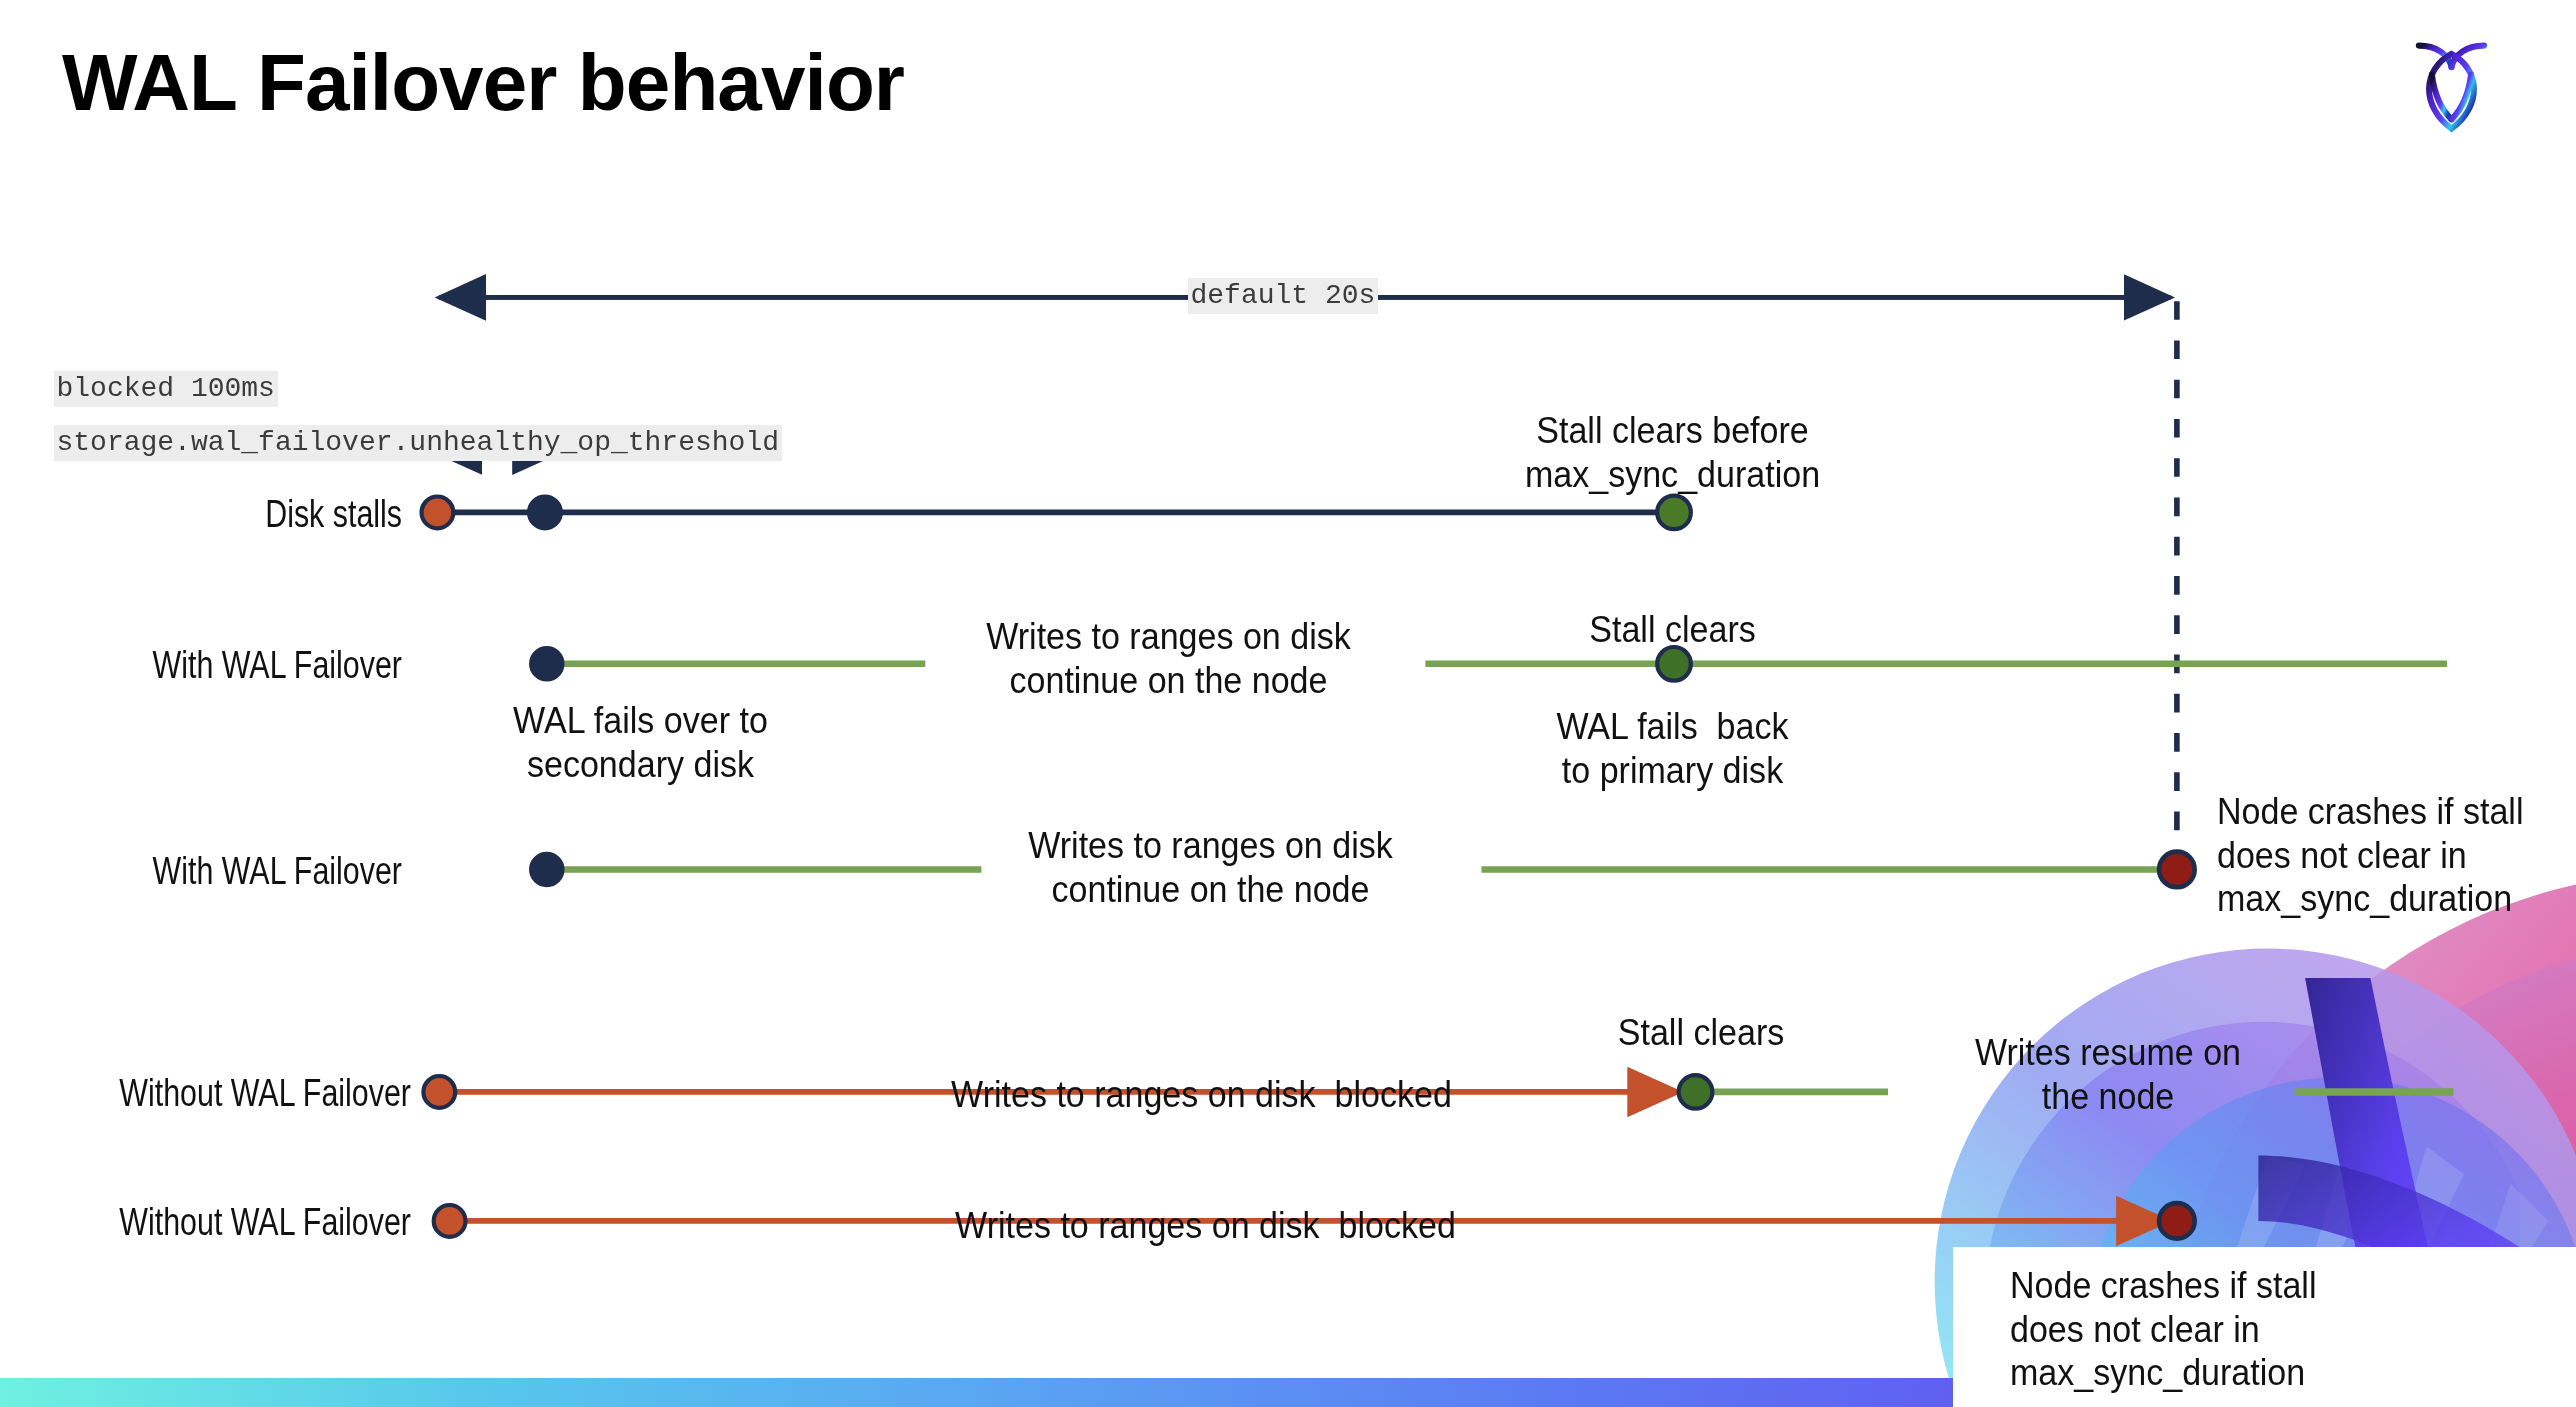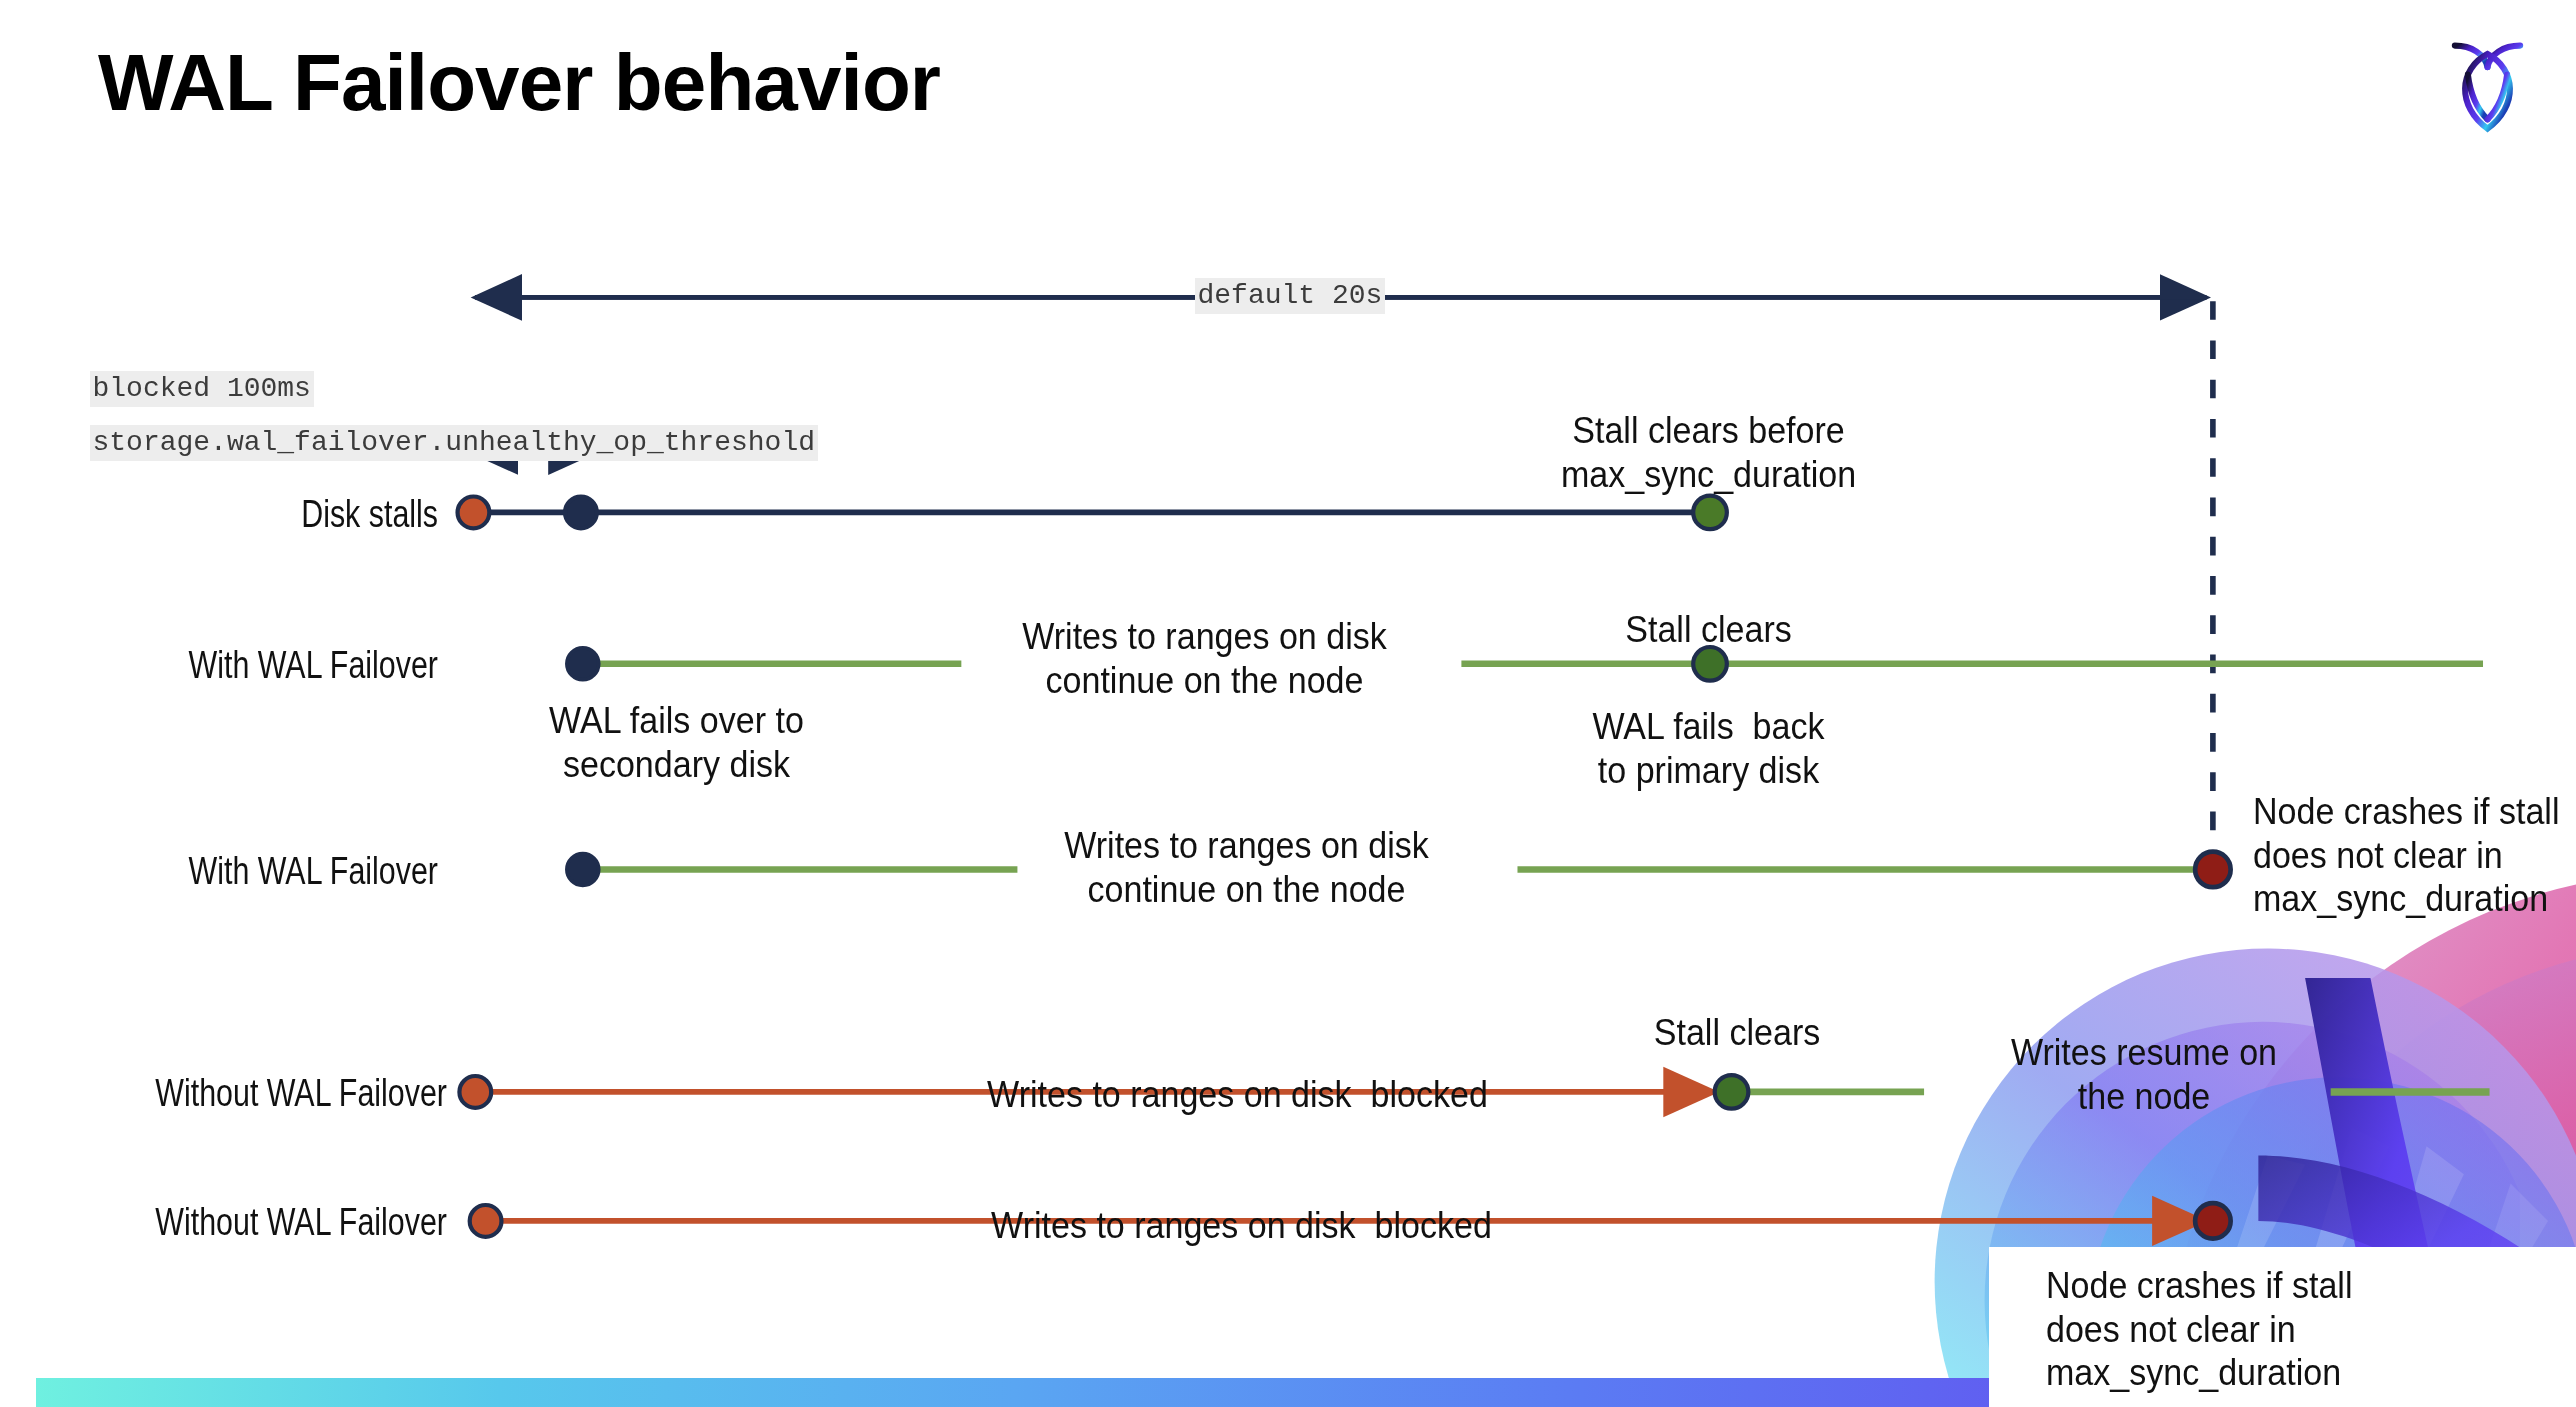--- a/index.html
+++ b/index.html
@@ -3,21 +3,21 @@
 <meta charset="utf-8">
 <style>
   html,body{margin:0;padding:0;}
   body{
     width:2576px;height:1408px;
     background:#ffffff;
     font-family:"Liberation Sans", sans-serif;
     overflow:hidden;
     position:relative;
   }
-  #slide{position:absolute;inset:0;overflow:hidden;background:#fff;margin-left:36px;}
+  #slide{position:absolute;inset:0;overflow:hidden;background:#fff;}
 
   
   #decor{position:absolute;right:0;bottom:0;width:710px;height:561px;pointer-events:none;}
 
   
   #bottombar{
     position:absolute;left:0;bottom:0;width:2576px;height:30px;
     background:linear-gradient(90deg,#6ff0e0 0%,#57c8ec 18%,#5aa6f2 38%,#5b7bf3 60%,#6159f0 80%,#6a4df0 100%);
   }
 
@@ -185,21 +185,21 @@
     <circle cx="470" cy="1168" r="17" fill="#c2512c" stroke="#1f2d4d" stroke-width="4.5"></circle>
     <line x1="1815" y1="1168" x2="2020" y2="1168" stroke="#77a352" stroke-width="7"></line>
     <line x1="2455" y1="1168" x2="2625" y2="1168" stroke="#77a352" stroke-width="8"></line>
     <circle cx="1814" cy="1168" r="18" fill="#3e7028" stroke="#1f2d4d" stroke-width="4.5"></circle>
 
     <line x1="483" y1="1306" x2="2318" y2="1306" stroke="#c2512c" stroke-width="6" marker-end="url(#redArrowR)"></line>
     <circle cx="481" cy="1306" r="17" fill="#c2512c" stroke="#1f2d4d" stroke-width="4.5"></circle>
     <circle cx="2329" cy="1306" r="19" fill="#8f1d16" stroke="#1f2d4d" stroke-width="5"></circle>
   </svg>
 
-  <div class="txt" style="left:1142px;top:260px;">
+  <div class="txt" style="left:1171px;top:260px;">
     <span class="mono">default 20s</span><br>
   </div>
 
   <div class="txt" style="left:37px;top:353px;">
     <span class="mono">blocked 100ms</span><br>
     <span class="mono">storage.wal_failover.unhealthy_op_threshold</span>
   </div>
 
   <div class="txt rowlabel" style="left:0px;top:492px;width:402px;">Disk stalls</div>
   <div class="txt rowlabel" style="left:0px;top:643px;width:402px;">With WAL Failover</div>

